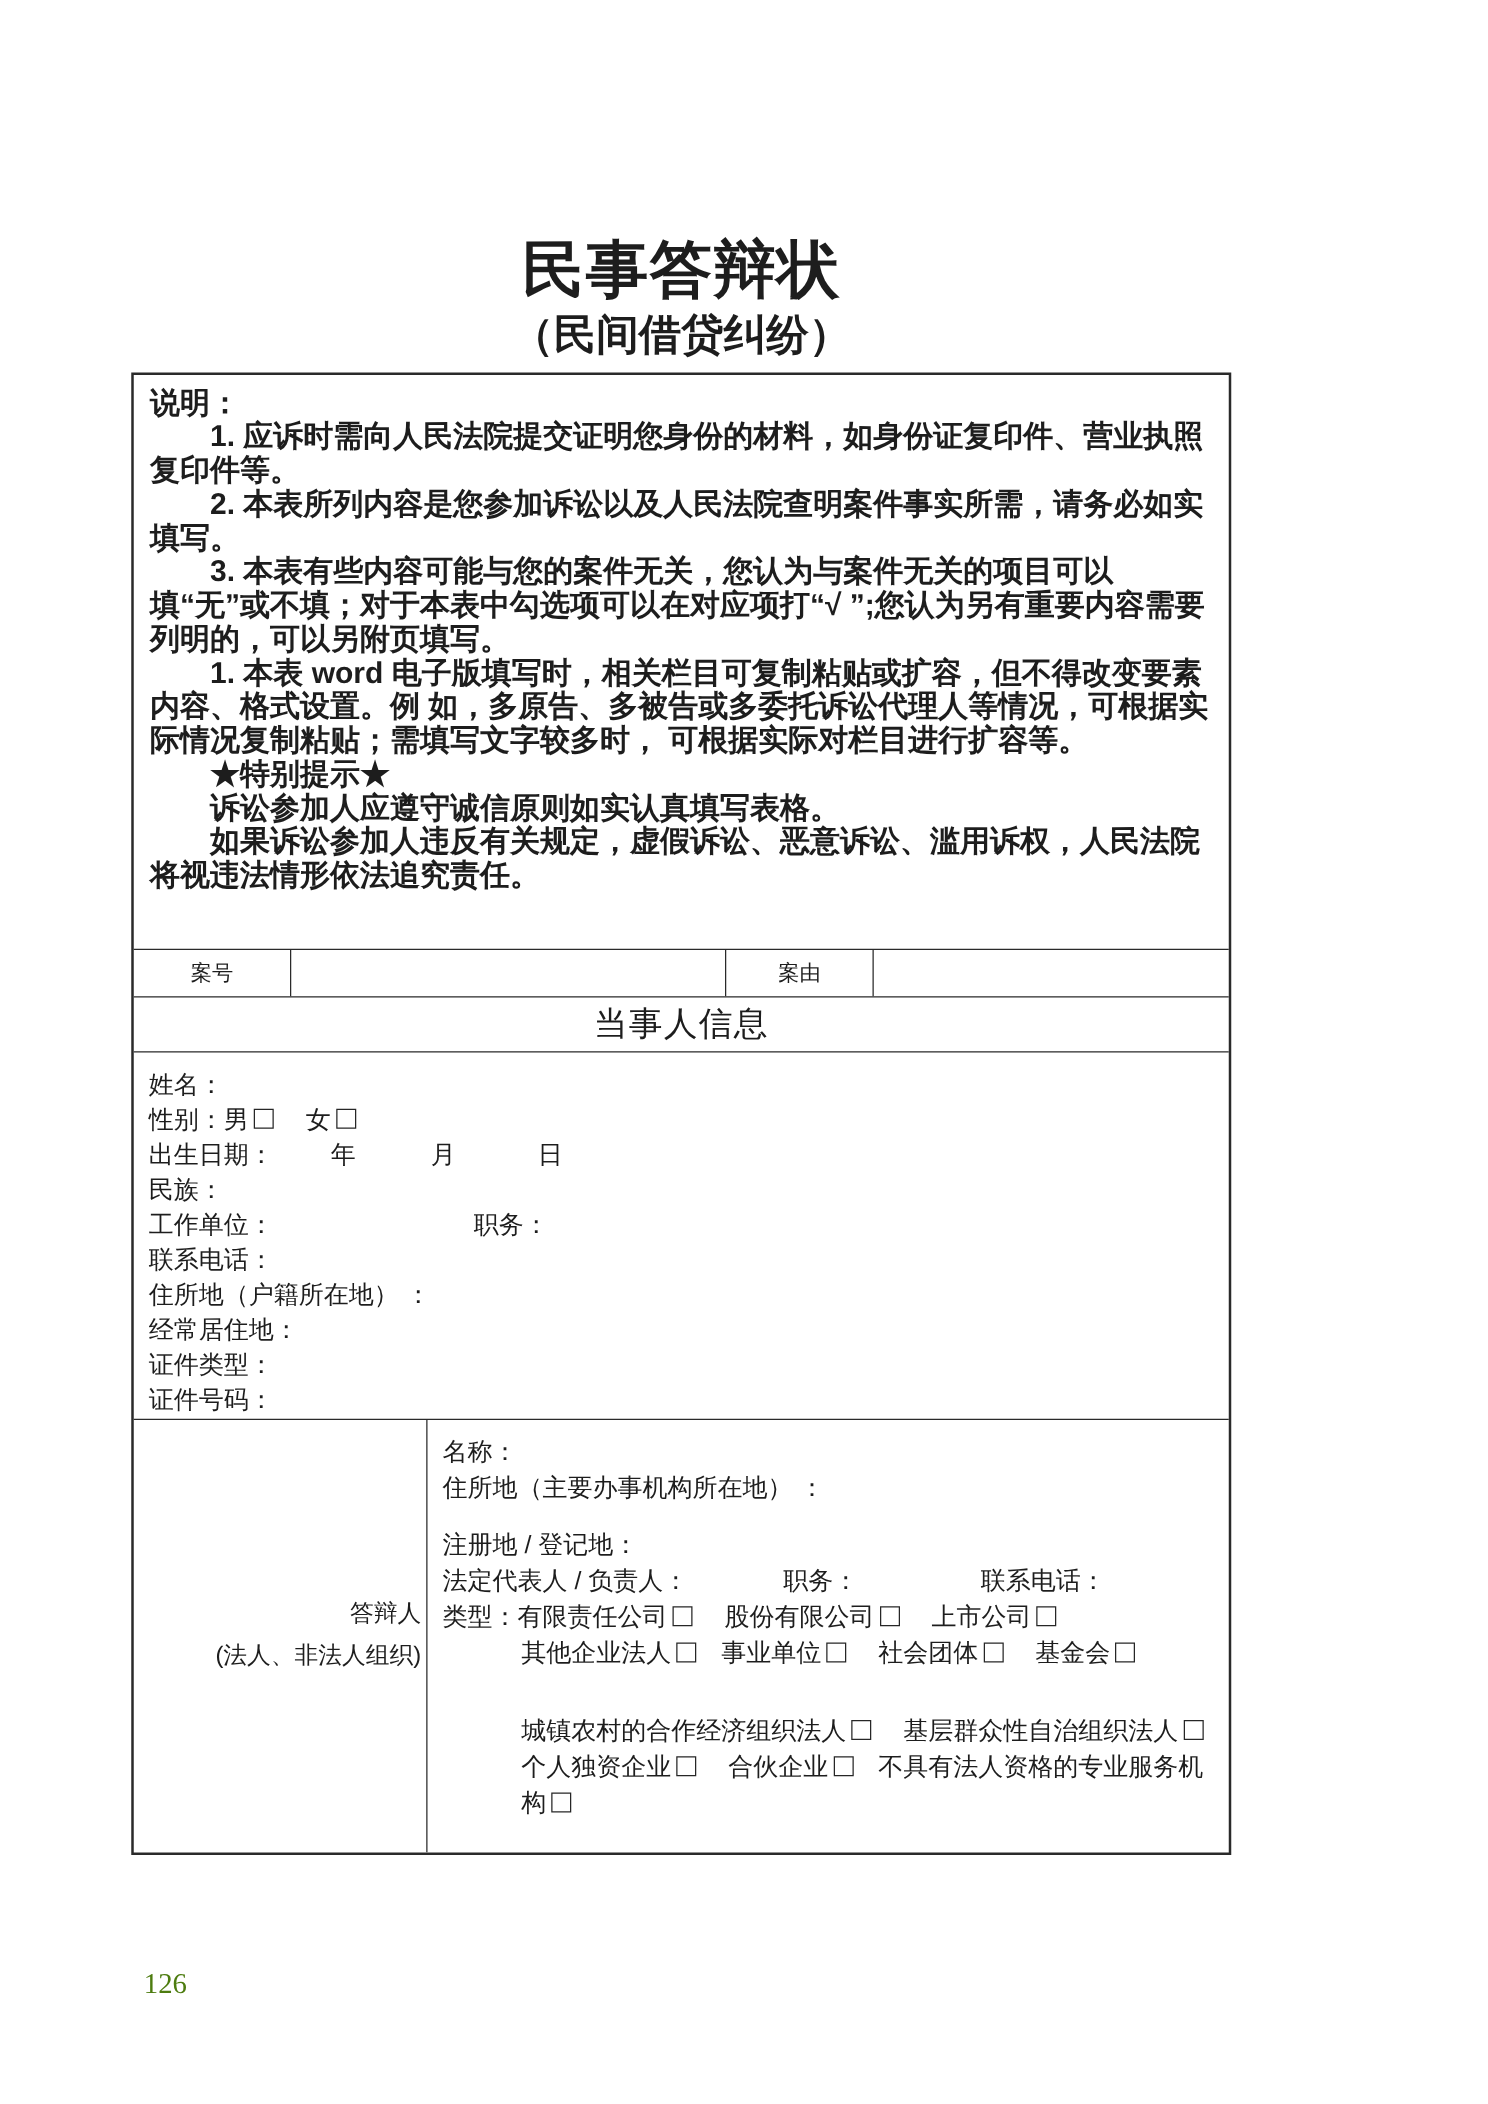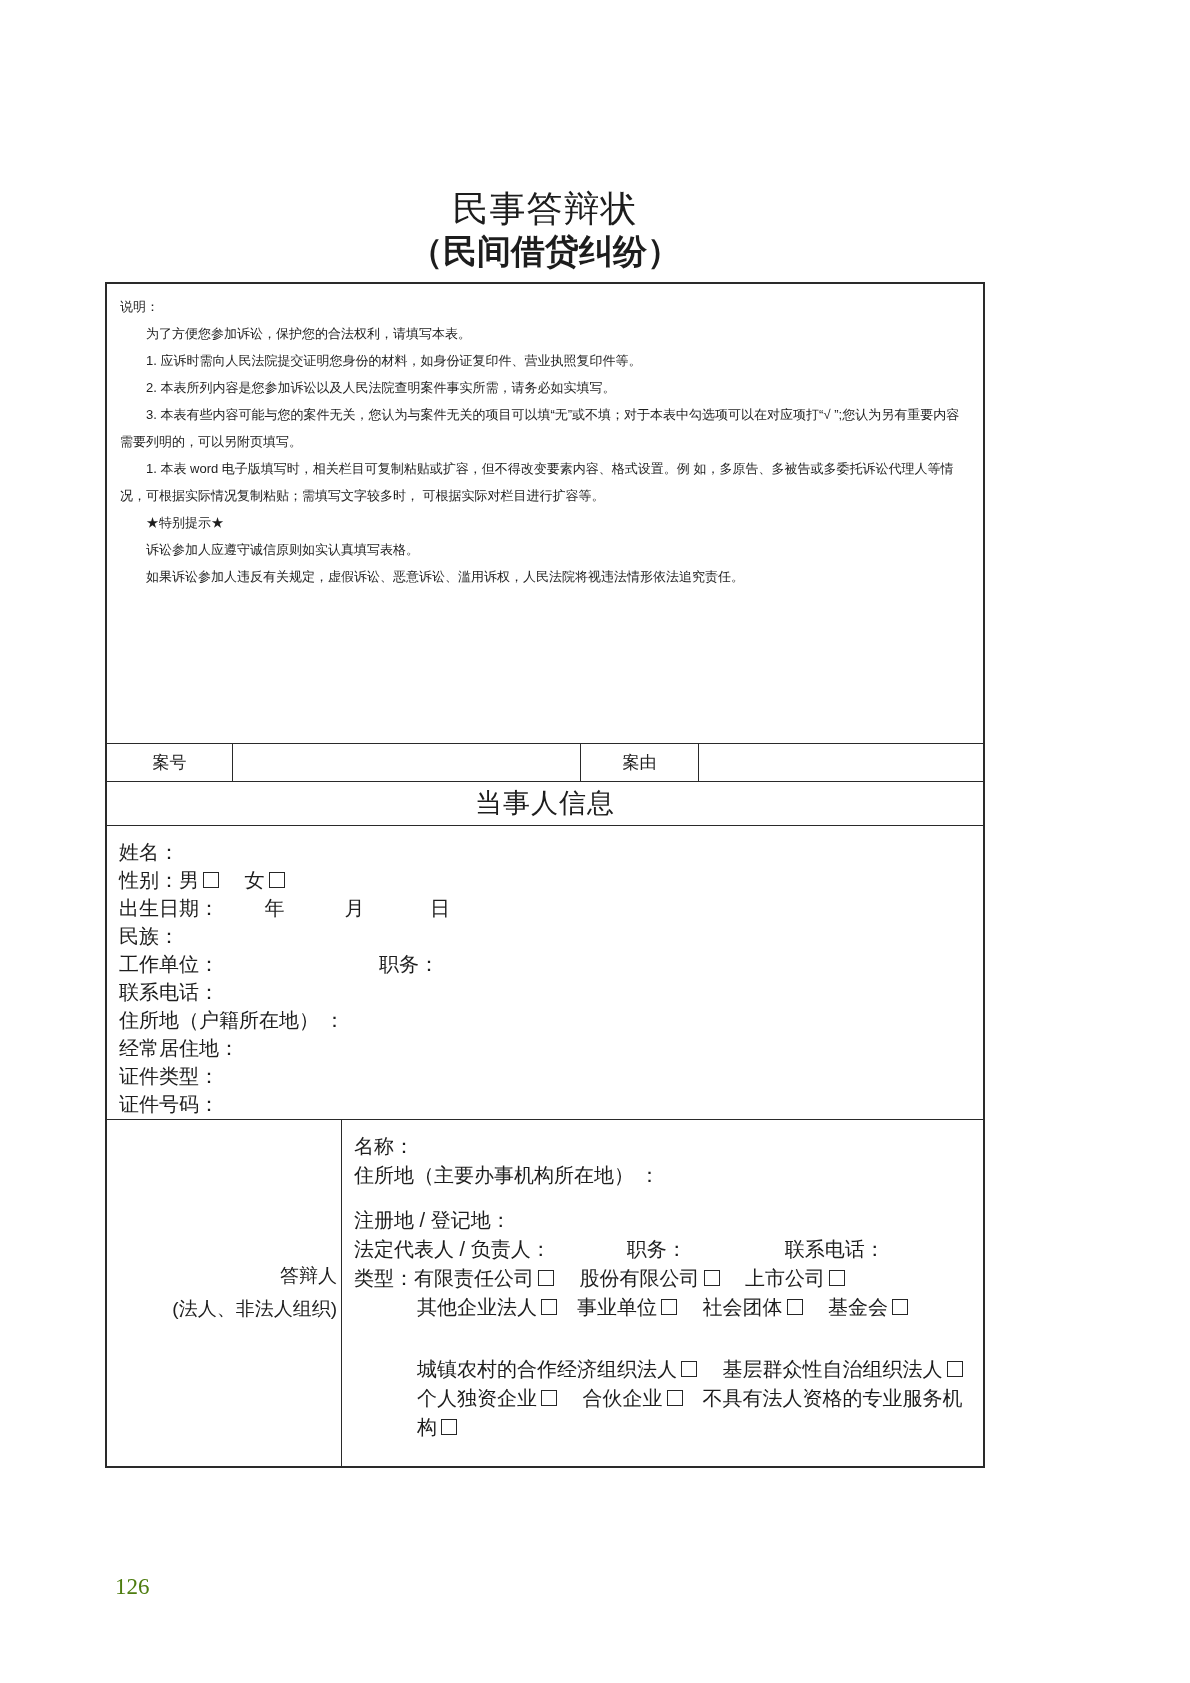--- a/index.html
+++ b/index.html
@@ -5,28 +5,28 @@
   * { box-sizing: border-box; }
   html,body { margin:0; padding:0; }
   body {
     width:1190px; height:1683px; background:#ffffff; color:#1d1d1d;
     font-family:"Liberation Sans", sans-serif;
   }
   .page { position:relative; width:1190px; height:1683px; overflow:hidden; background:#fff; }
   .content { width:880px; margin-left:105px; }
 
   .doc-header { padding-top:188px; text-align:center; }
-  .doc-title { font-size:36px; font-weight:normal; line-height:1.15; letter-spacing:1px; }
+  .doc-title { font-size:50px; font-weight:bold; line-height:1.15; letter-spacing:1px; }
   .doc-subtitle { font-size:34px; font-weight:bold; line-height:1.18; margin-top:2px; }
 
   .form-table { margin-top:10px; width:880px; border:2px solid #2a2a2a; }
   .form-table > div { border-bottom:1.5px solid #2a2a2a; }
   .form-table > div:last-child { border-bottom:none; }
 
-  .instructions { height:460px; padding:9px 13px 0; font-size:13px; line-height:27px; overflow:hidden; }
+  .instructions { height:460px; padding:9px 13px 0; font-size:24px; line-height:27px; overflow:hidden;font-weight:bold; }
   .instr-heading { text-indent:0; }
   .instr-p { margin:0; text-indent:2em; }
 
   .case-row { display:flex; height:38px; }
   .case-row .cell { display:flex; align-items:center; justify-content:center; font-size:17px; border-right:1.5px solid #2a2a2a; }
   .case-row .w1 { width:126px; }
   .case-row .w2 { width:348px; }
   .case-row .w3 { width:118px; }
   .case-row .w4 { flex:1; border-right:none; }
 
@@ -63,21 +63,20 @@
     <div class="doc-header">
       <div class="doc-title">民事答辩状</div>
       <div class="doc-subtitle">（民间借贷纠纷）</div>
     </div>
 
     <div class="form-table">
 
       <div class="instructions">
         <div class="instr-heading">说明：</div>
         <div class="instr-body">
-            <p class="instr-p">为了方便您参加诉讼，保护您的合法权利，请填写本表。</p>
             <p class="instr-p">1. 应诉时需向人民法院提交证明您身份的材料，如身份证复印件、营业执照复印件等。</p>
             <p class="instr-p">2. 本表所列内容是您参加诉讼以及人民法院查明案件事实所需，请务必如实填写。</p>
             <p class="instr-p">3. 本表有些内容可能与您的案件无关，您认为与案件无关的项目可以填“无”或不填；对于本表中勾选项可以在对应项打“√ ”;您认为另有重要内容需要列明的，可以另附页填写。</p>
             <p class="instr-p">1. 本表 word 电子版填写时，相关栏目可复制粘贴或扩容，但不得改变要素内容、格式设置。例 如，多原告、多被告或多委托诉讼代理人等情况，可根据实际情况复制粘贴；需填写文字较多时， 可根据实际对栏目进行扩容等。</p>
             <p class="instr-p">★特别提示★</p>
             <p class="instr-p">诉讼参加人应遵守诚信原则如实认真填写表格。</p>
             <p class="instr-p">如果诉讼参加人违反有关规定，虚假诉讼、恶意诉讼、滥用诉权，人民法院将视违法情形依法追究责任。</p>
           </div>
       </div>
 

